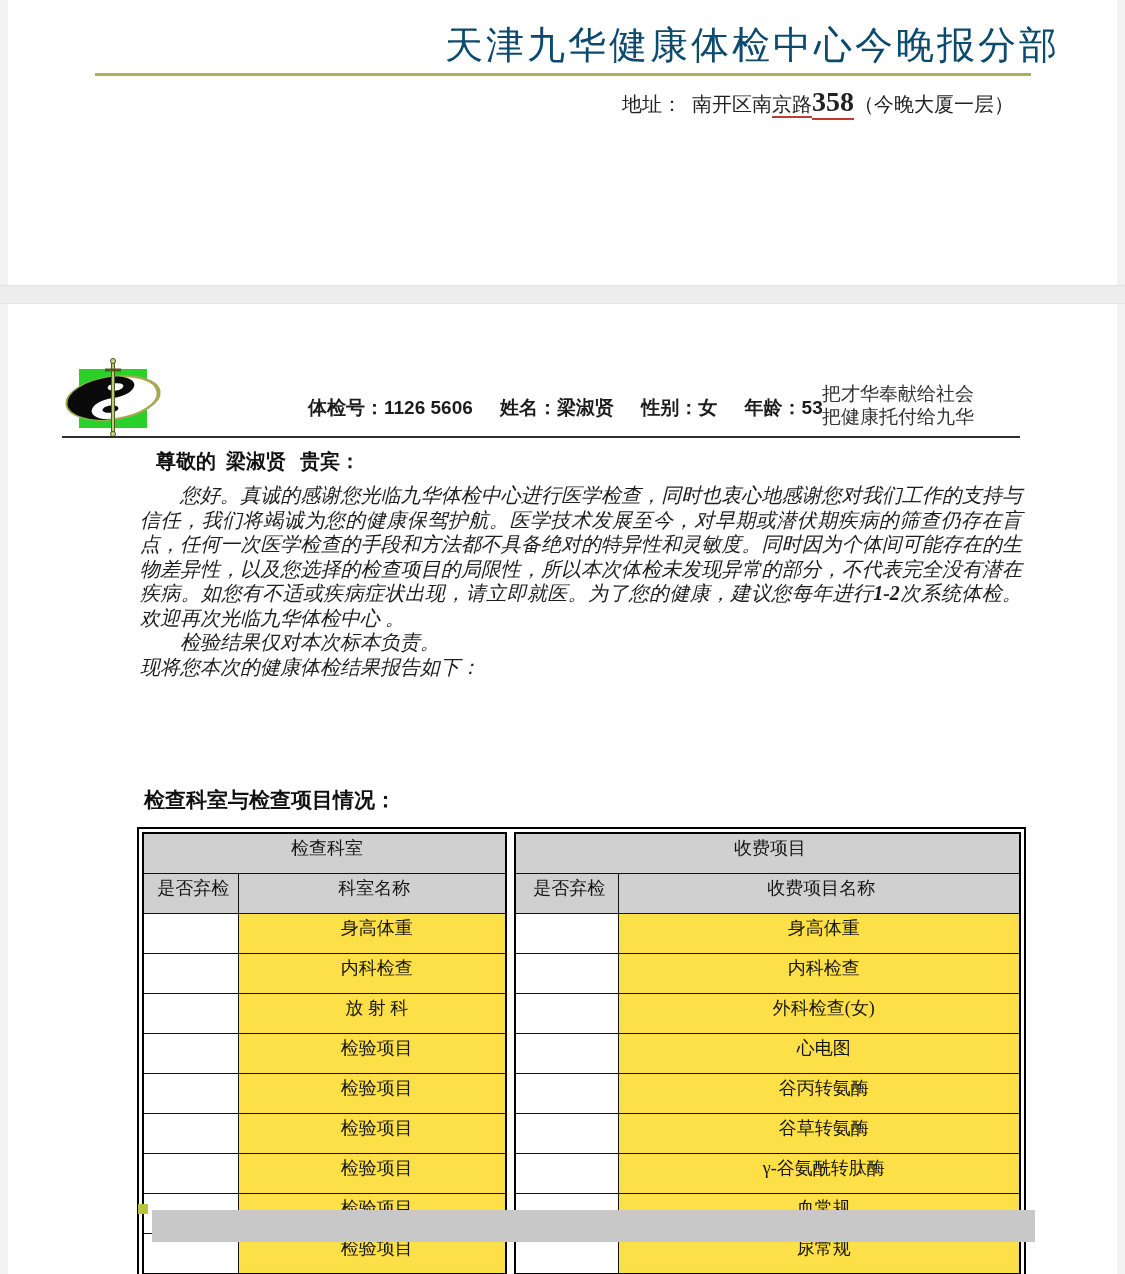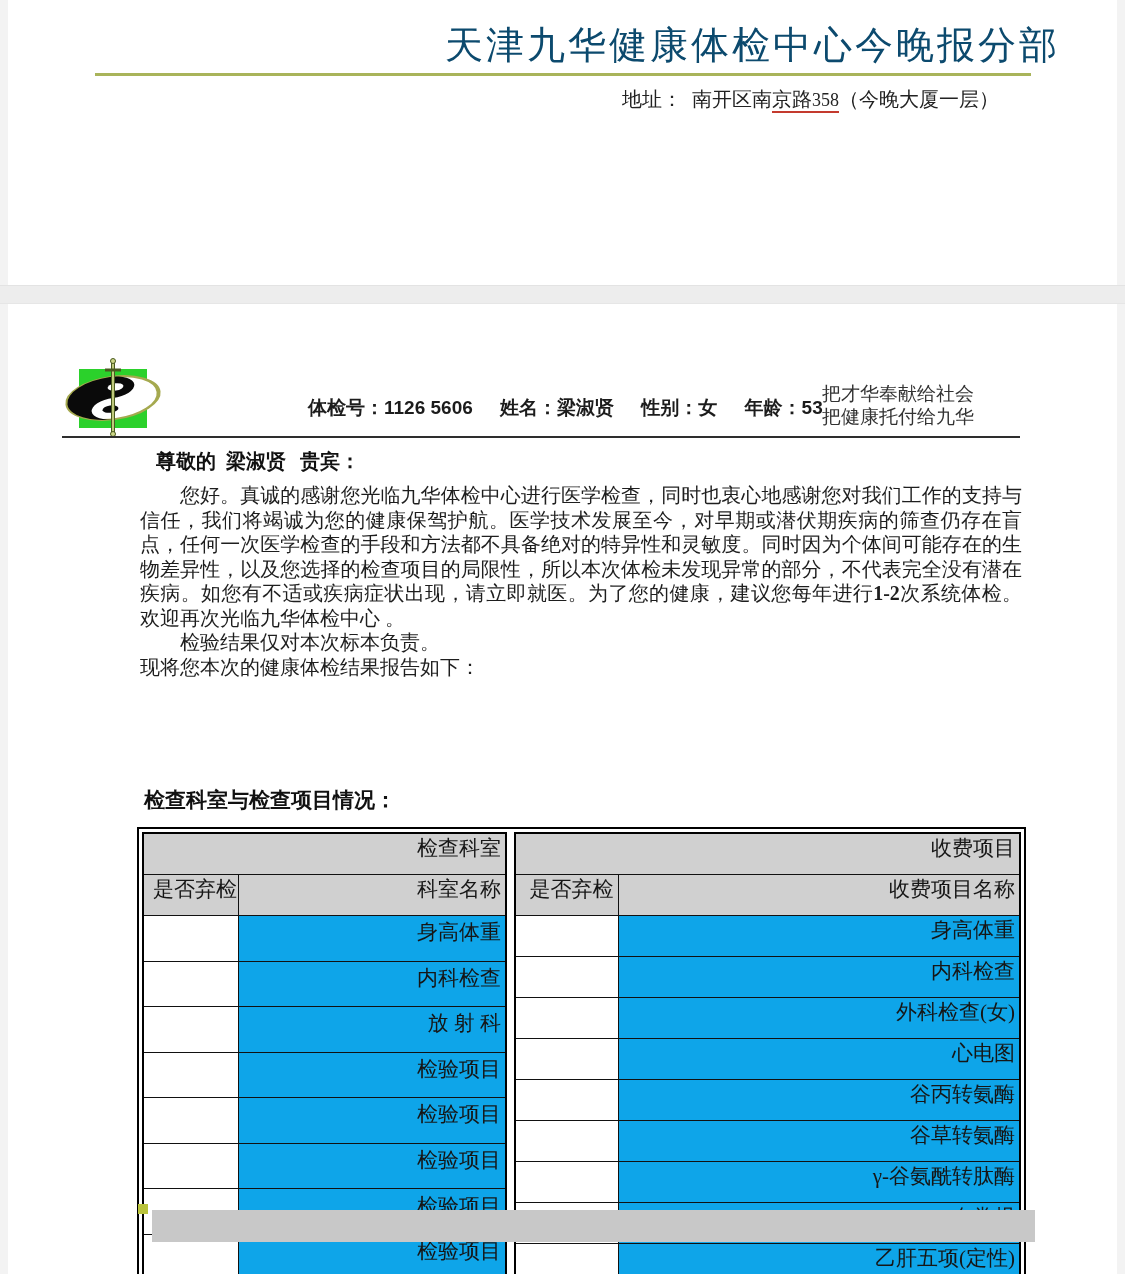--- a/index.html
+++ b/index.html
@@ -16,21 +16,21 @@
   .doc-title{
     position:absolute;top:20px;left:445px;width:590px;text-align:center;
     font-size:38px;letter-spacing:3px;color:#0c4a6e;white-space:nowrap;
   }
   .title-rule{position:absolute;top:73px;left:95px;width:936px;height:3px;background:#a9b45a;}
   .address-line{
     position:absolute;top:86px;left:622px;font-size:20px;color:#222;white-space:nowrap;
   }
   .address-line .lbl{margin-right:10px;}
   .red-underline{border-bottom:2px solid #c43a2e;padding-bottom:1px;}
-  .addr-num{font-weight:normal;font-size:18px;}
+  .addr-num{font-weight:bold;font-size:28px;}
 
   .page-gap{position:absolute;top:285px;left:0;width:1125px;height:17px;background:#ededed;border-top:1px solid #e3e3e3;border-bottom:1px solid #e6e6e6;}
 
   
   .logo{position:absolute;top:356px;left:58px;width:110px;height:84px;}
   .patient-row{
     position:absolute;top:395px;left:308px;white-space:nowrap;
     font-family:"Liberation Sans","DejaVu Sans",sans-serif;font-size:19px;font-weight:600;color:#1c1c1c;
   }
   .patient-row .grp{margin-right:22px;text-align:right;}
@@ -40,46 +40,46 @@
   .header-rule{position:absolute;top:436px;left:62px;width:958px;height:2px;background:#2e2e2e;}
 
   .greeting{
     position:absolute;top:448px;left:156px;white-space:nowrap;
     font-family:Liberation Sans, sans-serif;font-size:20px;font-weight:bold;color:#111;
   }
   .greeting .g-name{margin:0 14px 0 10px;}
 
   .letter{
     position:absolute;top:483px;left:140px;width:882px;
-    font-size:20px;line-height:24.5px;text-align:justify;color:#1e1e1e;
+    font-size:20px;line-height:24.5px;text-align:justify;color:#1e1e1e;font-style:italic;
   }
   .letter p{margin:0;}
   .letter p.indent{text-indent:2em;}
   .letter .bold{font-weight:bold;}
 
   .section-title{
     position:absolute;top:786px;left:144px;
     font-family:"Liberation Sans","DejaVu Sans",sans-serif;font-size:21px;font-weight:bold;color:#111;
   }
 
   
   .table-wrap{
     position:absolute;top:827px;left:137px;width:889px;box-sizing:border-box;
     border:2px solid #000;background:#fff;padding:3px;display:flex;gap:7px;
   }
   table.rpt{border-collapse:collapse;table-layout:fixed;border:2px solid #000;}
   table.rpt.dept{width:365px;}
   table.rpt.fee{flex:1;width:505px;}
   .rpt th,.rpt td{
-    border:1px solid #111;height:27px;font-size:21px;font-weight:normal;
-    text-align:right;vertical-align:middle;padding:0 4px 12px 9px;color:#161616;
+    border:1px solid #111;height:27px;font-size:18px;font-weight:normal;
+    text-align:center;vertical-align:middle;padding:0 4px 12px 9px;color:#161616;
     overflow:hidden;white-space:nowrap;
   }
   .rpt th{background:#d0d0d0;}
-  .rpt td.name{padding-left:14px;background:#0ea5e9;}
+  .rpt td.name{padding-left:14px;background:#fde047;}
   .rpt td.abandon{background:#fff;}
   .rpt col.c-abandon-l{width:95px;}
   .rpt col.c-abandon-r{width:103px;}
 
   .table-shadow{position:absolute;top:1210px;left:152px;width:883px;height:32px;background:#c8c8c8;}
   .shadow-accent{position:absolute;top:1204px;left:138px;width:10px;height:10px;background:#b9c33c;}
 </style>
 </head>
 <body>
 
@@ -233,24 +233,20 @@
         <tr>
           <td class="abandon"></td>
           <td class="name">γ-谷氨酰转肽酶</td>
         </tr>
         <tr>
           <td class="abandon"></td>
           <td class="name">血常规</td>
         </tr>
         <tr>
           <td class="abandon"></td>
-          <td class="name">乙肝五项(定性)</td>
-        </tr>
-        <tr>
-          <td class="abandon"></td>
           <td class="name">尿常规</td>
         </tr>
       </tbody>
   </table>
 </div>
 
 <div class="shadow-accent"></div>
 <div class="table-shadow"></div>
 
 </body></html>

